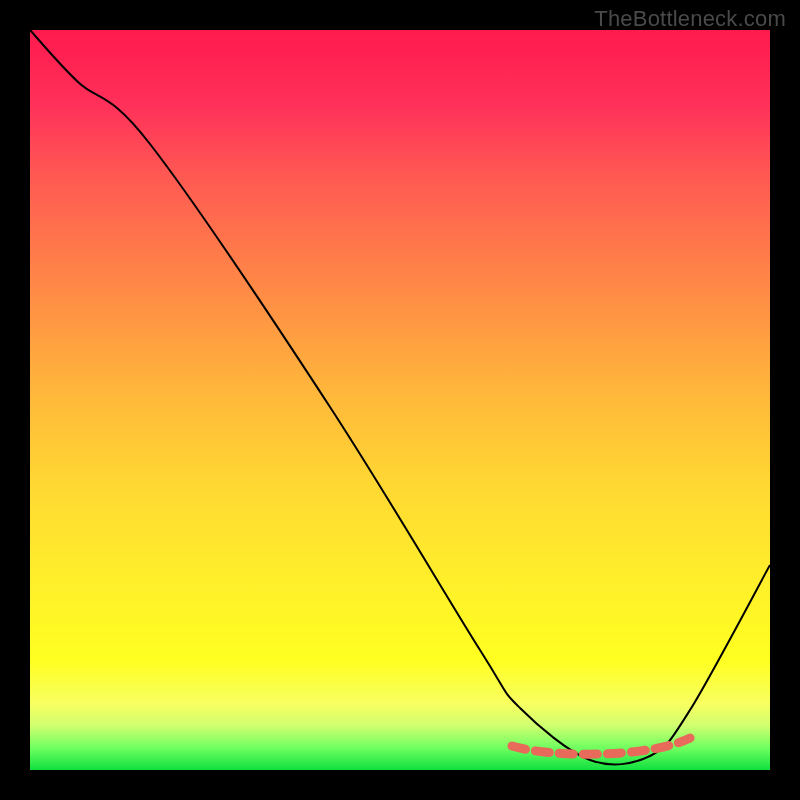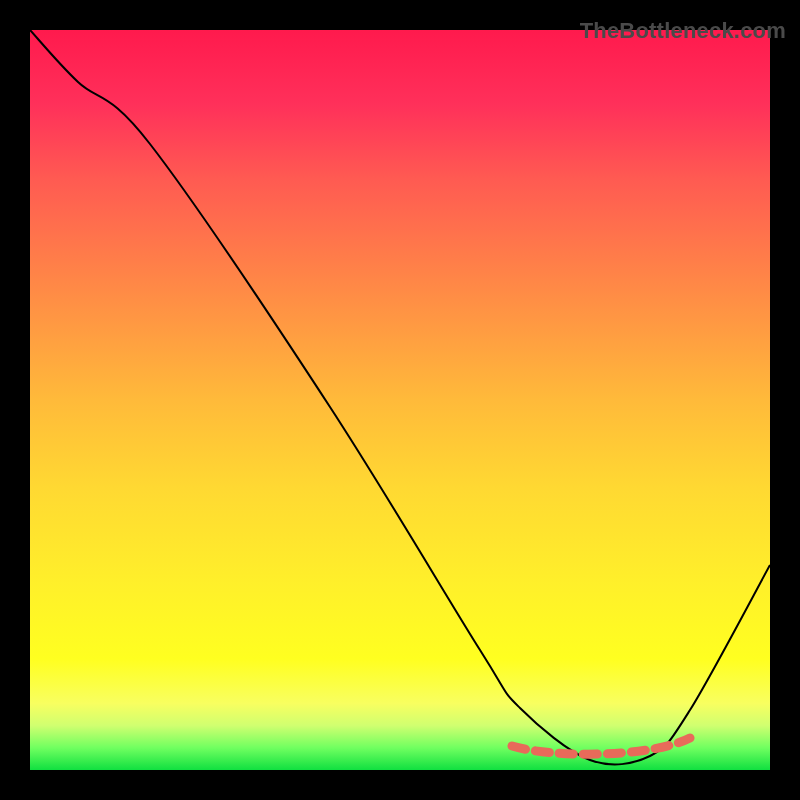--- a/index.html
+++ b/index.html
@@ -5,25 +5,25 @@
   * { margin: 0; padding: 0; box-sizing: border-box; }
   body {
     width: 800px;
     height: 800px;
     background: #000;
     position: relative;
     font-family: Arial, Helvetica, sans-serif;
   }
   .watermark {
     position: absolute;
-    top: 18px;
+    top: 6px;
     right: 14px;
     color: #4a4a4a;
     font-size: 22px;
-    font-weight: 700;
+    font-weight: 400;
     z-index: 10;
     letter-spacing: 0.2px;
   }
   .plot-area {
     position: absolute;
     left: 30px;
     top: 30px;
     width: 740px;
     height: 740px;
     overflow: hidden;

